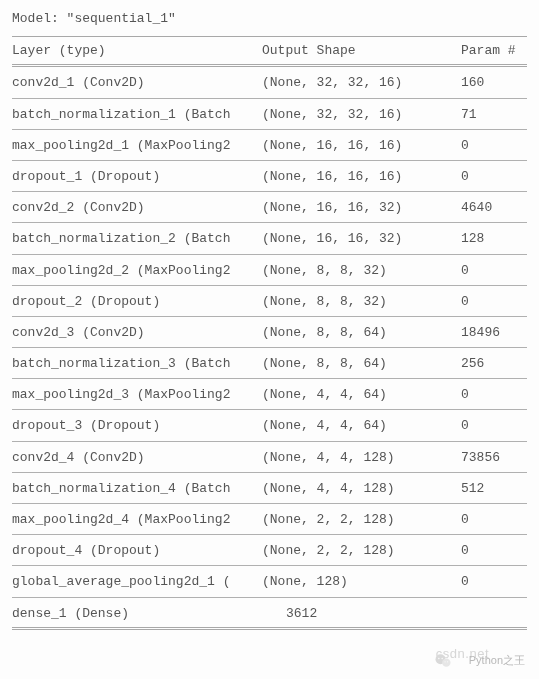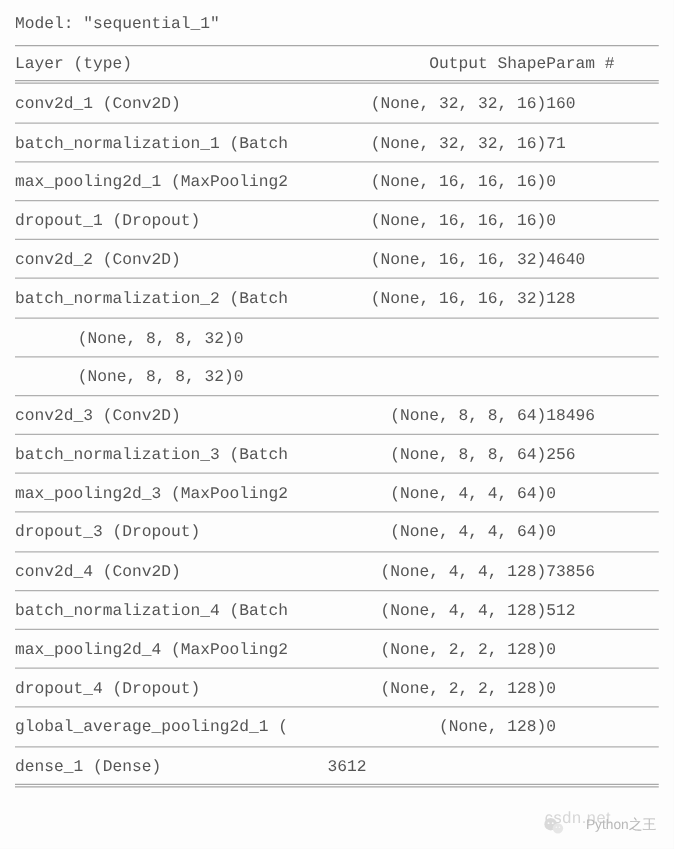--- a/index.html
+++ b/index.html
@@ -40,22 +40,22 @@
     border:none;
     border-top:1px solid #b0b0b0;
     margin:4px 0 6px 0;
   }
   .row{
     display:flex;
     width:100%;
     padding:1px 0;
   }
   .col-layer{ flex:0 0 250px; }
-  .col-shape{ flex:0 0 175px;text-align:right; }
-  .col-param{ flex:1 1 auto; }
+  .col-shape{ flex:0 0 175px; }
+  .col-param{ flex:1 1 auto;margin-left:24px; }
   .hdr{ color:#555; }
   .watermark{
     position:absolute;
     right:50px;
     bottom:16px;
     color:#d6d6d6;
     font-family:Arial,Helvetica,sans-serif;
     font-size:13px;
     pointer-events:none;
     letter-spacing:0.5px;
@@ -126,25 +126,27 @@
         <div class="col-param">4640</div>
       </div>
       <hr class="sep-row">
       <div class="row">
         <div class="col-layer">batch_normalization_2 (Batch</div>
         <div class="col-shape">(None, 16, 16, 32)</div>
         <div class="col-param">128</div>
       </div>
       <hr class="sep-row">
       <div class="row">
+        <div class="col-layer">max_pooling2d_2 (MaxPooling2</div>
         <div class="col-shape">(None, 8, 8, 32)</div>
         <div class="col-param">0</div>
       </div>
       <hr class="sep-row">
       <div class="row">
+        <div class="col-layer">dropout_2 (Dropout)</div>
         <div class="col-shape">(None, 8, 8, 32)</div>
         <div class="col-param">0</div>
       </div>
       <hr class="sep-row">
       <div class="row">
         <div class="col-layer">conv2d_3 (Conv2D)</div>
         <div class="col-shape">(None, 8, 8, 64)</div>
         <div class="col-param">18496</div>
       </div>
       <hr class="sep-row">

